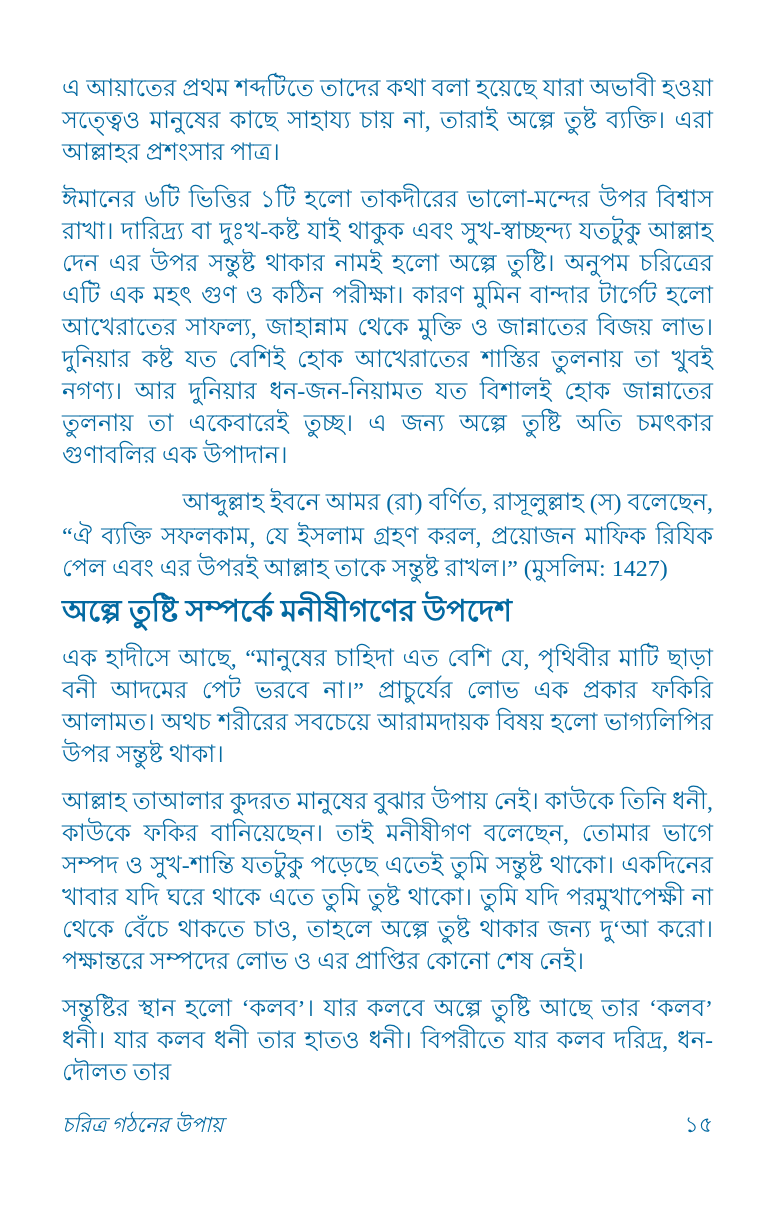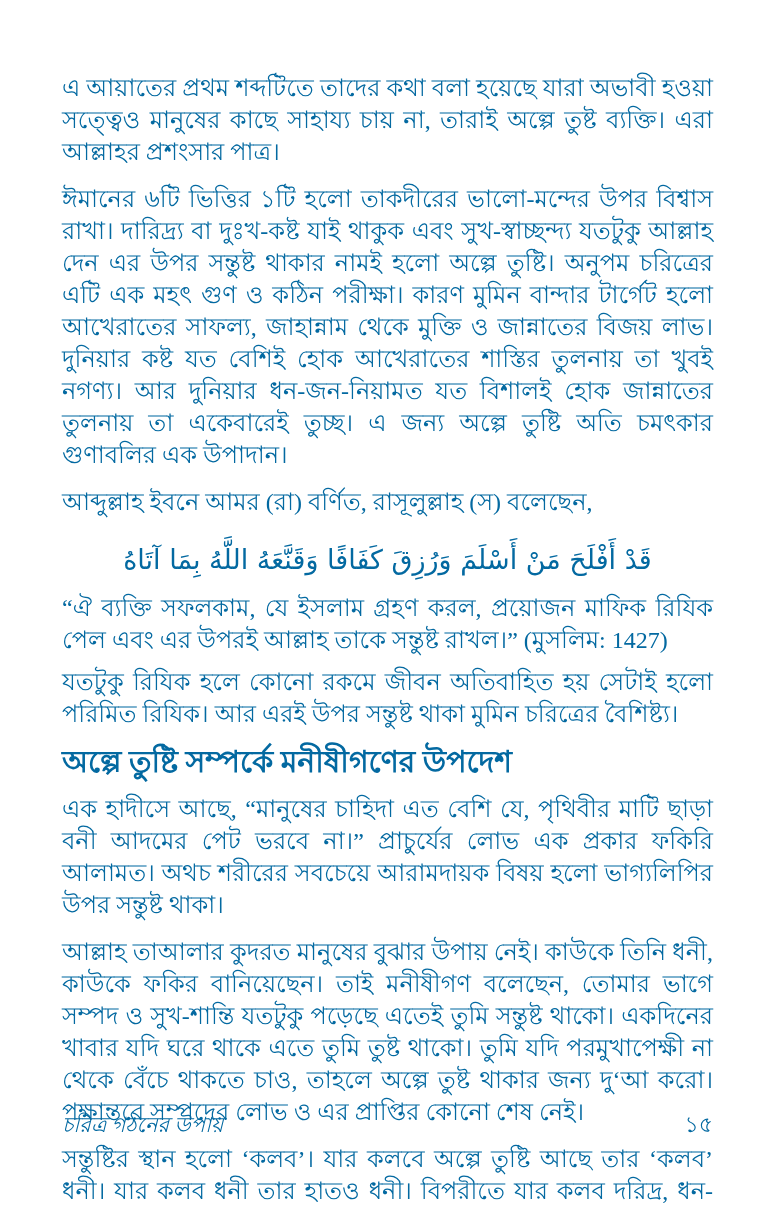--- a/index.html
+++ b/index.html
@@ -20,22 +20,22 @@
     padding: 72px 60px 0 62px;
   }
   .content p {
     margin: 0 0 15px 0;
     font-size: 24px;
     line-height: 32px;
     text-align: justify;
     text-justify: inter-word;
   }
   p.narrator {
-    margin-bottom: 22px;
-    text-align: left;
+    margin-bottom: 2px;
+    text-align: right;
   }
   p.arabic {
     direction: rtl;
     text-align: center;
     font-size: 27px;
     line-height: 40px;
     margin-bottom: 12px;
     font-family: "DejaVu Sans", sans-serif;
   }
   p.quote {
@@ -75,25 +75,23 @@
 <body>
 
 <div class="page">
   <div class="content">
     <p>এ আয়াতের প্রথম শব্দটিতে তাদের কথা বলা হয়েছে যারা অভাবী হওয়া সত্ত্বেও মানুষের কাছে সাহায্য চায় না, তারাই অল্পে তুষ্ট ব্যক্তি। এরা আল্লাহর প্রশংসার পাত্র।</p>
 
     <p>ঈমানের ৬টি ভিত্তির ১টি হলো তাকদীরের ভালো-মন্দের উপর বিশ্বাস রাখা। দারিদ্র্য বা দুঃখ-কষ্ট যাই থাকুক এবং সুখ-স্বাচ্ছন্দ্য যতটুকু আল্লাহ দেন এর উপর সন্তুষ্ট থাকার নামই হলো অল্পে তুষ্টি। অনুপম চরিত্রের এটি এক মহৎ গুণ ও কঠিন পরীক্ষা। কারণ মুমিন বান্দার টার্গেট হলো আখেরাতের সাফল্য, জাহান্নাম থেকে মুক্তি ও জান্নাতের বিজয় লাভ। দুনিয়ার কষ্ট যত বেশিই হোক আখেরাতের শাস্তির তুলনায় তা খুবই নগণ্য। আর দুনিয়ার ধন-জন-নিয়ামত যত বিশালই হোক জান্নাতের তুলনায় তা একেবারেই তুচ্ছ। এ জন্য অল্পে তুষ্টি অতি চমৎকার গুণাবলির এক উপাদান।</p>
 
     <p class="narrator">আব্দুল্লাহ ইবনে আমর (রা) বর্ণিত, রাসূলুল্লাহ (স) বলেছেন,</p>
 
-    <p class="arabic">قَدْ أَفْلَحَ مَنْ أَسْلَمَ وَرُزِقَ كَفَافًا وَقَنَّعَهُ اللَّهُ بِمَا آتَاهُ</p>
 
     <p class="quote">“ঐ ব্যক্তি সফলকাম, যে ইসলাম গ্রহণ করল, প্রয়োজন মাফিক রিযিক পেল এবং এর উপরই আল্লাহ তাকে সন্তুষ্ট রাখল।” (মুসলিম: 1427)</p>
 
-    <p>যতটুকু রিযিক হলে কোনো রকমে জীবন অতিবাহিত হয় সেটাই হলো পরিমিত রিযিক। আর এরই উপর সন্তুষ্ট থাকা মুমিন চরিত্রের বৈশিষ্ট্য।</p>
 
     <h2 class="section-heading">অল্পে তুষ্টি সম্পর্কে মনীষীগণের উপদেশ</h2>
 
     <p>এক হাদীসে আছে, “মানুষের চাহিদা এত বেশি যে, পৃথিবীর মাটি ছাড়া বনী আদমের পেট ভরবে না।” প্রাচুর্যের লোভ এক প্রকার ফকিরি আলামত। অথচ শরীরের সবচেয়ে আরামদায়ক বিষয় হলো ভাগ্যলিপির উপর সন্তুষ্ট থাকা।</p>
 
     <p>আল্লাহ তাআলার কুদরত মানুষের বুঝার উপায় নেই। কাউকে তিনি ধনী, কাউকে ফকির বানিয়েছেন। তাই মনীষীগণ বলেছেন, তোমার ভাগে সম্পদ ও সুখ-শান্তি যতটুকু পড়েছে এতেই তুমি সন্তুষ্ট থাকো। একদিনের খাবার যদি ঘরে থাকে এতে তুমি তুষ্ট থাকো। তুমি যদি পরমুখাপেক্ষী না থেকে বেঁচে থাকতে চাও, তাহলে অল্পে তুষ্ট থাকার জন্য দু‘আ করো। পক্ষান্তরে সম্পদের লোভ ও এর প্রাপ্তির কোনো শেষ নেই।</p>
 
     <p class="last-para">সন্তুষ্টির স্থান হলো ‘কলব’। যার কলবে অল্পে তুষ্টি আছে তার ‘কলব’ ধনী। যার কলব ধনী তার হাতও ধনী। বিপরীতে যার কলব দরিদ্র, ধন-দৌলত তার</p>
   </div>
 

